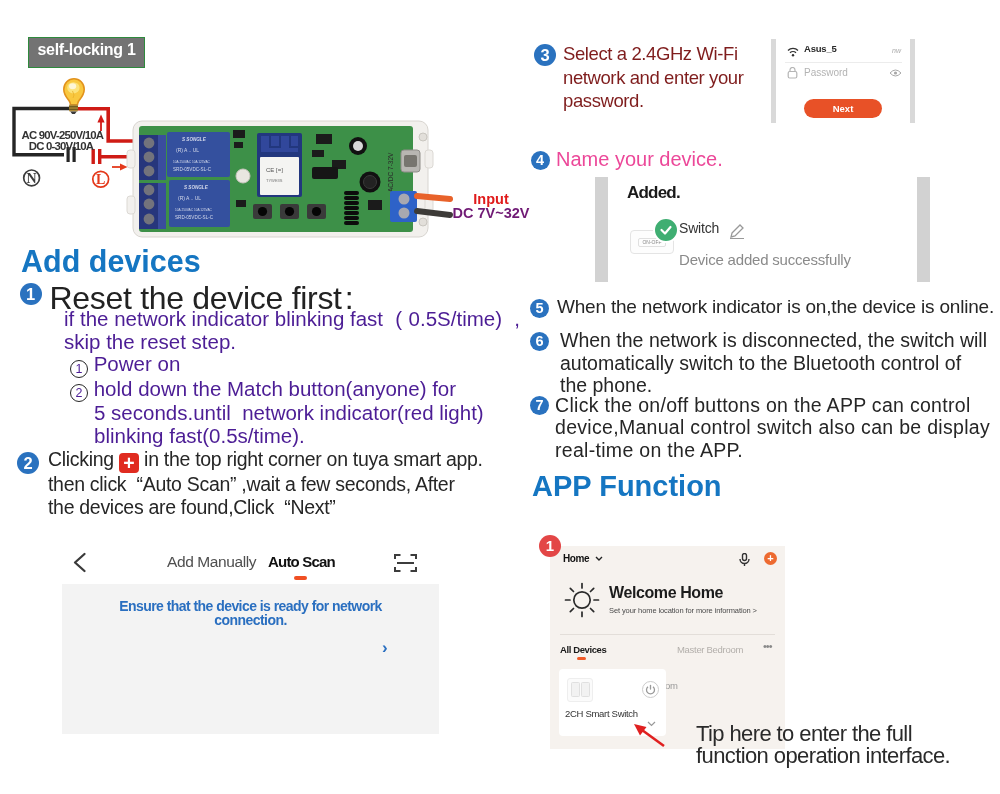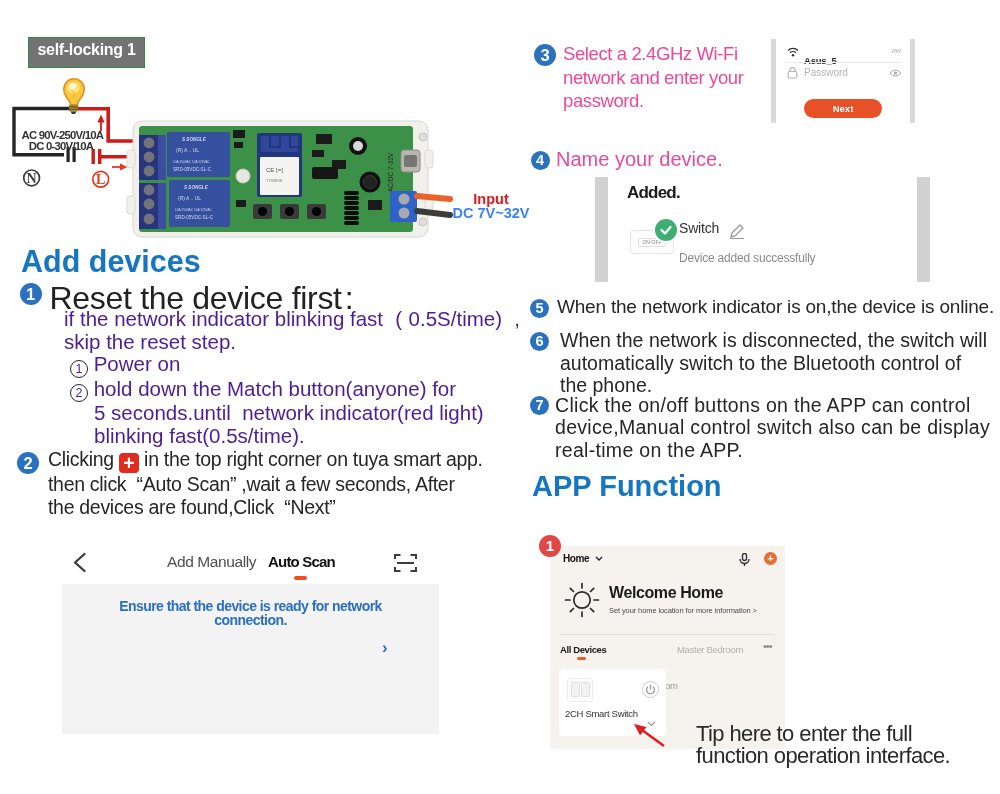--- a/index.html
+++ b/index.html
@@ -146,21 +146,21 @@
 
   <rect x="270" y="79" width="27" height="31" rx="2" fill="#2e62c8"></rect>
   <circle cx="284" cy="87" r="5.5" fill="#a8a8b0"></circle>
   <circle cx="284" cy="101" r="5.5" fill="#a8a8b0"></circle>
 
   <path d="M 297 84 L 330 87" stroke="#e8622a" stroke-width="6" stroke-linecap="round"></path>
   <path d="M 297 99 L 330 103" stroke="#3d3b38" stroke-width="6" stroke-linecap="round"></path>
 </svg>
 
 <div class="abs" style="left:451px;top:191px;width:80px;text-align:center;color:#e01b1b;font-weight:bold;font-size:14.5px;white-space:nowrap;">Input</div>
-<div class="abs" style="left:446px;top:204.5px;width:90px;text-align:center;color:#3b82f6;font-weight:bold;font-size:14.5px;white-space:nowrap;">DC 7V~32V</div>
+<div class="abs" style="left:446px;top:204.5px;width:90px;text-align:center;color:#701a75;font-weight:bold;font-size:14.5px;white-space:nowrap;">DC 7V~32V</div>
 
 <div class="abs blueh" style="left:21px;top:245.5px;font-size:30.5px;line-height:30px;letter-spacing:0;">Add devices</div>
 <div class="num n22" style="left:19.5px;top:282.5px;">1</div>
 <div class="abs" style="left:49.5px;top:279.5px;font-size:32px;color:#222;letter-spacing:-0.3px;white-space:nowrap;">Reset the device first<span style="padding-left:3px;">:</span></div>
 <div class="abs body19" style="left:45px;top:308px;line-height:22.6px;">
 if the network indicator blinking fast<span style="letter-spacing:6.5px;"> (</span>0.5S/time<span style="letter-spacing:6.5px;">)</span> ,<br>
 skip the reset step.<br>
 <span style="margin-left:6px;"><span class="cd">1</span> Power on</span><br>
 <span style="margin-left:6px;"><span class="cd">2</span> hold down the Match button(anyone) for</span><br>
 <span style="margin-left:30px;">5 seconds.until&nbsp; network indicator(red light)</span><br>
@@ -185,30 +185,30 @@
     <path d="M3 9 H20" stroke="#3c3c3c" stroke-width="2"></path>
   </svg>
 
   <div class="abs" style="left:0px;top:40.5px;width:377px;height:150.5px;background:#f3f3f3;">
     <div style="margin-top:15px;text-align:center;font-size:14px;color:#2a6fc0;font-weight:bold;line-height:14.8px;letter-spacing:-0.55px;">Ensure that the device is ready for network<br>connection.</div>
     <div class="abs" style="left:320px;top:54px;font-size:17px;color:#2a6fc0;font-weight:bold;">›</div>
   </div>
 </div>
 
 <div class="num n22" style="left:534px;top:44px;">3</div>
-<div class="abs" style="left:563px;top:42px;font-size:18.5px;color:#ec4899;line-height:23.5px;letter-spacing:-0.4px;white-space:nowrap;">Select a 2.4GHz Wi-Fi<br>network and enter your<br>password.</div>
+<div class="abs" style="left:563px;top:42px;font-size:18.5px;color:#7f1d1d;line-height:23.5px;letter-spacing:-0.4px;white-space:nowrap;">Select a 2.4GHz Wi-Fi<br>network and enter your<br>password.</div>
 
 <div class="abs" style="left:770px;top:39px;width:146px;height:84px;">
   <div class="abs" style="left:1px;top:0px;width:5px;height:84px;background:#d9d9d9;"></div>
   <div class="abs" style="left:140px;top:0px;width:5px;height:84px;background:#d9d9d9;"></div>
   <svg class="abs" style="left:17px;top:8px;" width="12" height="10" viewBox="0 0 12 10">
     <path d="M1 3.5 A7 7 0 0 1 11 3.5 M3 5.8 A4.3 4.3 0 0 1 9 5.8" fill="none" stroke="#333" stroke-width="1.3"></path>
     <circle cx="6" cy="8.3" r="1.2" fill="#333"></circle>
   </svg>
-  <div class="abs" style="left:34px;top:16px;font-size:9.5px;color:#2a2a2a;font-weight:bold;letter-spacing:-0.2px;">Asus_5</div>
+  <div class="abs" style="left:34px;top:4px;font-size:9.5px;color:#2a2a2a;font-weight:bold;letter-spacing:-0.2px;">Asus_5</div>
   <div class="abs" style="left:122px;top:8px;font-size:7px;color:#aaa;font-style:italic;">nw</div>
   <div class="abs" style="left:15px;top:23px;width:117px;height:1px;background:#ececec;"></div>
   <svg class="abs" style="left:17px;top:28px;" width="11" height="12" viewBox="0 0 11 12">
     <rect x="1.2" y="4.5" width="8.6" height="6.5" rx="1.5" fill="none" stroke="#b5b5b5" stroke-width="1.2"></rect>
     <path d="M3 4.5 V3 A2.5 2.5 0 0 1 8 3 V4.5" fill="none" stroke="#b5b5b5" stroke-width="1.2"></path>
   </svg>
   <div class="abs" style="left:34px;top:28px;font-size:10px;color:#b3b3b3;">Password</div>
   <svg class="abs" style="left:119px;top:30px;" width="13" height="8" viewBox="0 0 13 8">
     <path d="M1 4 Q6.5 -2 12 4 Q6.5 10 1 4 Z" fill="none" stroke="#a8a8a8" stroke-width="1"></path>
     <circle cx="6.5" cy="4" r="1.6" fill="#a8a8a8"></circle>
@@ -229,21 +229,21 @@
   <div class="abs" style="left:58px;top:40px;width:22px;height:22px;border-radius:50%;background:#3fae72;border:2px solid #fff;box-sizing:content-box;">
     <svg width="22" height="22" viewBox="0 0 22 22">
         <path d="M6.5 11 L10 14.5 L15.5 8" fill="none" stroke="#fff" stroke-width="2.2" stroke-linecap="round" stroke-linejoin="round"></path>
       </svg>
   </div>
   <div class="abs" style="left:84px;top:43px;font-size:14px;color:#333;letter-spacing:-0.2px;">Switch</div>
   <svg class="abs" style="left:133px;top:46px;" width="18" height="16" viewBox="0 0 18 16">
     <path d="M4 10 L12 2 L15 5 L7 13 L3 14 Z" fill="none" stroke="#999" stroke-width="1.3"></path>
     <path d="M2 15.5 H16" stroke="#999" stroke-width="1"></path>
   </svg>
-  <div class="abs" style="left:84px;top:74px;font-size:12px;color:#8a8a8a;letter-spacing:-0.2px;">Device added successfully</div>
+  <div class="abs" style="left:84px;top:74px;font-size:15px;color:#8a8a8a;letter-spacing:-0.2px;">Device added successfully</div>
 </div>
 
 <div class="num n19" style="left:530px;top:299px;">5</div>
 <div class="abs body18" style="left:557px;top:295.5px;letter-spacing:-0.2px;">When the network indicator is on,the device is online.</div>
 <div class="num n19" style="left:530px;top:331.5px;">6</div>
 <div class="abs body18" style="left:560px;top:329px;line-height:22.6px;font-size:19.5px;">When the network is disconnected, the switch will<br>automatically switch to the Bluetooth control of<br>the phone.</div>
 <div class="num n19" style="left:530px;top:396px;">7</div>
 <div class="abs body18" style="left:555px;top:393.5px;line-height:22.8px;font-size:19.5px;letter-spacing:0.3px;">Click the on/off buttons on the APP can control<br>device,Manual control switch also can be display<br>real-time on the APP.</div>
 
 <div class="abs blueh" style="left:532px;top:471.5px;font-size:29px;line-height:29px;letter-spacing:0;">APP Function</div>

